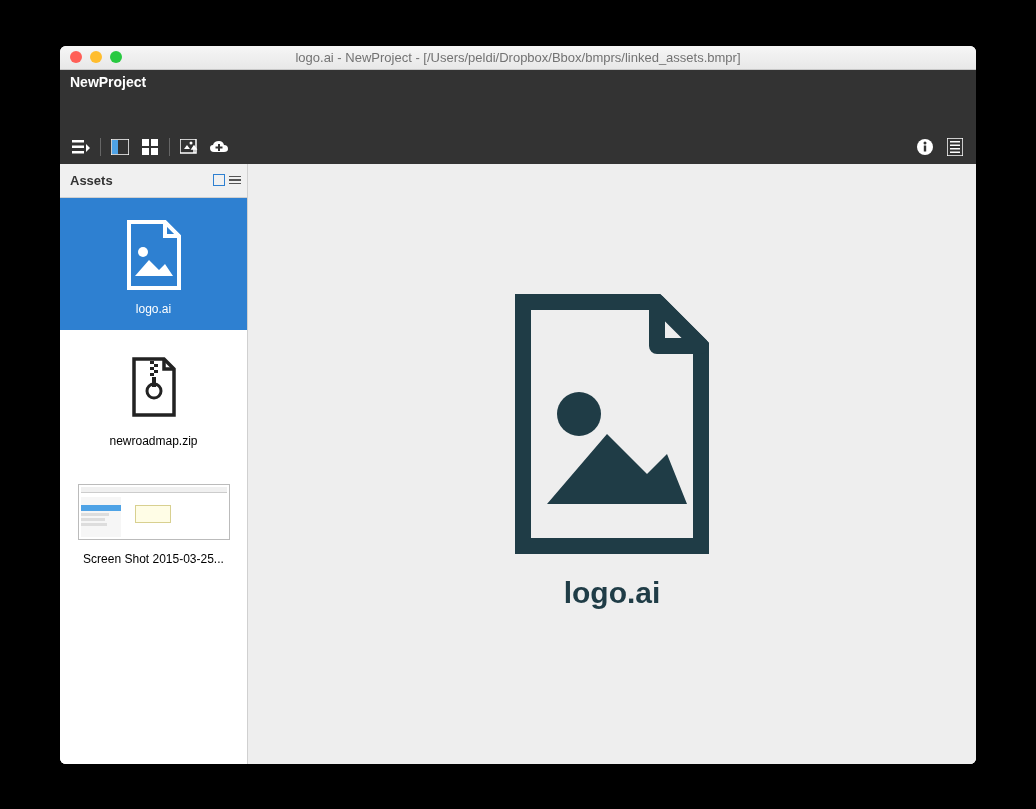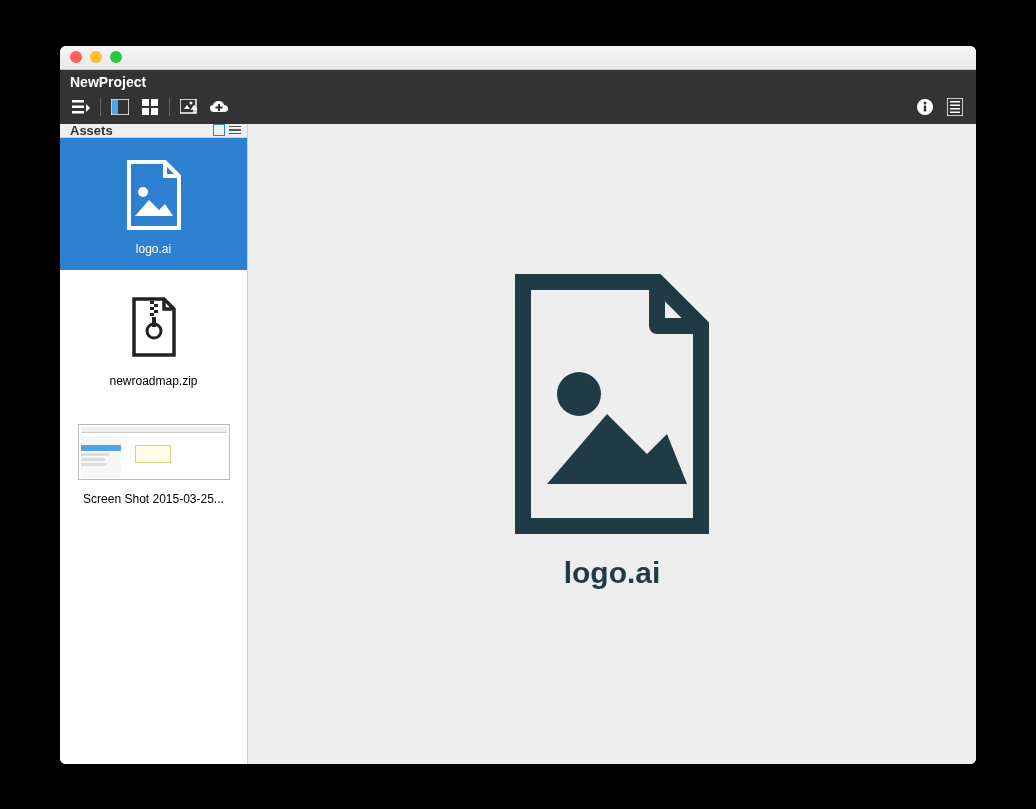--- a/index.html
+++ b/index.html
@@ -47,20 +47,21 @@
       flex: 1;
       text-align: center;
       font-size: 13px;
       color: #737373;
     }
     .topbar {
       background: #333;
       color: #fff;
       display: flex;
       flex-direction: column;
+      gap: 40px;
     }
     .project-row {
       padding: 4px 10px 2px 10px;
       font-size: 14px;
       font-weight: bold;
     }
     .toolbar-row {
       display: flex;
       align-items: center;
       padding: 4px 10px 6px 10px;
@@ -87,21 +88,21 @@
     }
     .sidebar {
       width: 188px;
       background: #fff;
       border-right: 1px solid #d0d0d0;
       display: flex;
       flex-direction: column;
       position: relative;
     }
     .sidebar-header {
-      height: 14px;
+      height: 34px;
       display: flex;
       align-items: center;
       justify-content: space-between;
       padding: 0 6px 0 10px;
       border-bottom: 1px solid #d0d0d0;
       background: #f0f0f0;
     }
     .sidebar-title {
       font-size: 13px;
       font-weight: bold;
@@ -191,20 +192,21 @@
 <body>
 
 <div class="window">
 
   <div class="titlebar">
     <div class="traffic-lights">
       <span class="tl-red"></span>
       <span class="tl-yellow"></span>
       <span class="tl-green"></span>
     </div>
+    <div class="title-text">logo.ai - NewProject - [/Users/peldi/Dropbox/Bbox/bmprs/linked_assets.bmpr]</div>
   </div>
 
   <div class="topbar">
     <div class="project-row">NewProject</div>
     <div class="toolbar-row">
       <div class="toolbar-btn">
         <svg width="18" height="14" viewBox="0 0 18 14">
           <rect x="0" y="0" width="12" height="2.5" fill="#fff"></rect>
           <rect x="0" y="5.5" width="12" height="2.5" fill="#fff"></rect>
           <rect x="0" y="11" width="12" height="2.5" fill="#fff"></rect>

